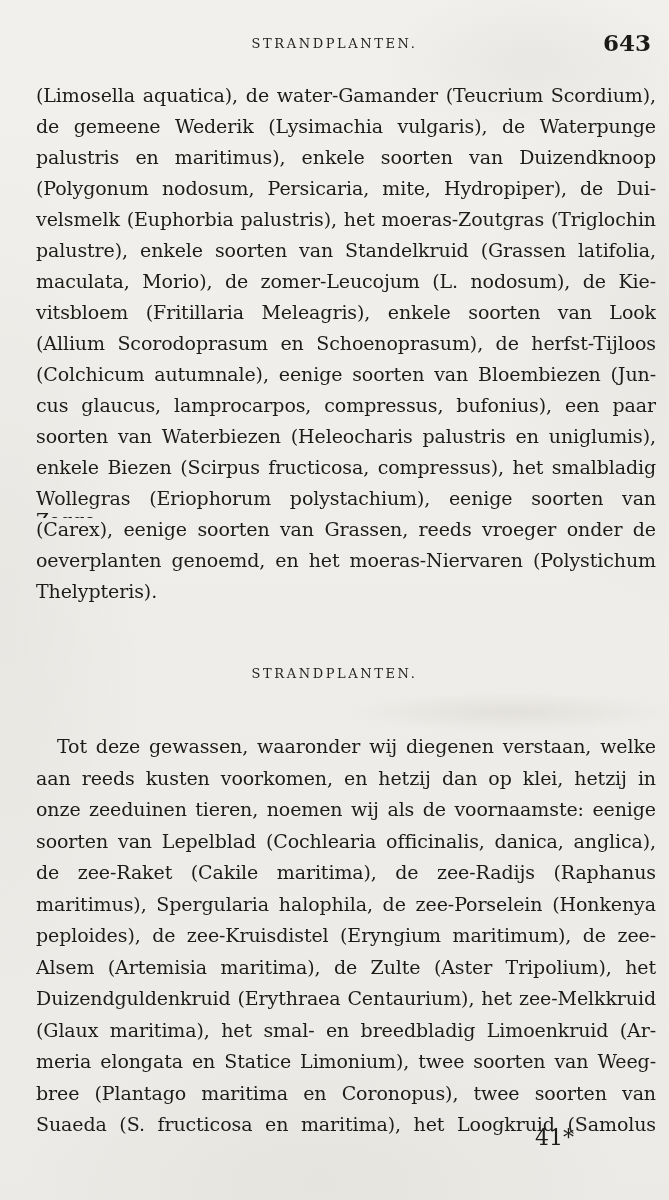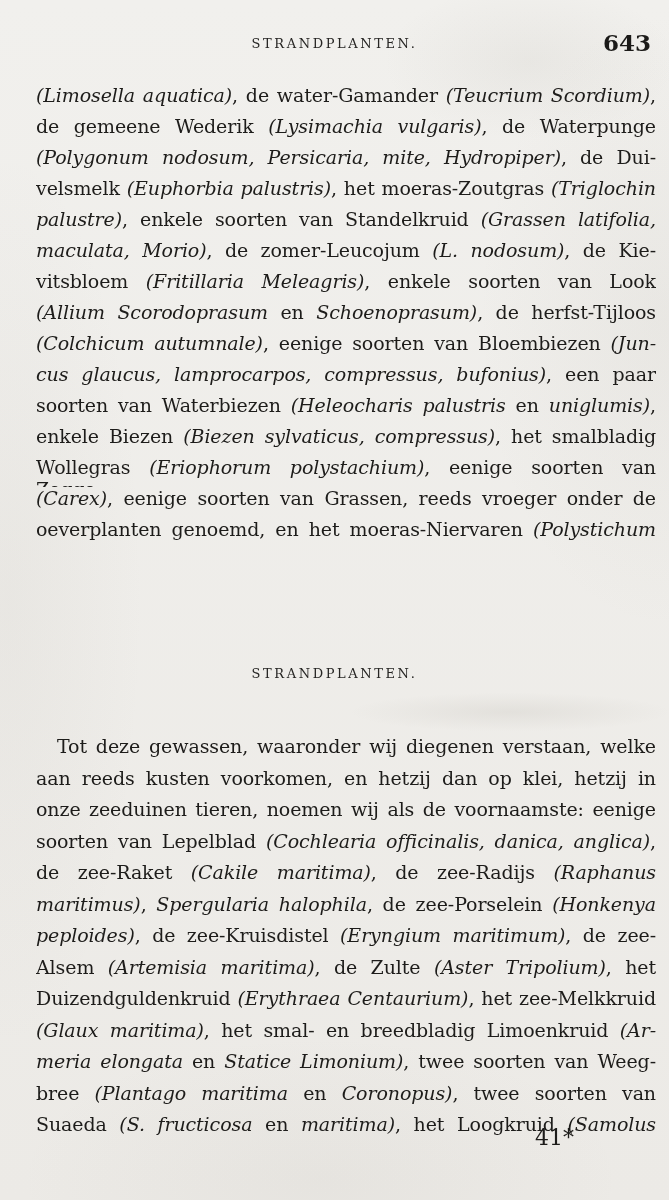--- a/index.html
+++ b/index.html
@@ -29,53 +29,55 @@
   #p2{top:735px;}
   .line{
     height:31px;overflow:hidden;
     font-size:19px;letter-spacing:-0.1px;
     text-align:justify;text-align-last:justify;
     box-sizing:border-box;
   }
   #p2 .line{height:31.5px;}
   .line.last{text-align-last:left;}
   .line.indent{padding-left:21px;}
-  .it{font-style:italic;}
+  .it{}
   .section-heading{
     position:absolute;top:666px;left:0;right:0;text-align:center;
     font-size:13px;letter-spacing:2.6px;color:#262523;
   }
   .signature{
     position:absolute;top:1125px;left:36px;width:620px;
     box-sizing:border-box;padding-right:82px;text-align:right;
     font-size:22px;color:#1d1c1a;
   }
 </style>
 </head>
 <body>
 
 <div class="running-head">STRANDPLANTEN.</div>
 <div class="page-number">643</div>
 
 <div class="para" id="p1">
     <div class="line"><span class="it">(Limosella aquatica)</span><span>, de water-Gamander </span><span class="it">(Teucrium Scordium)</span><span>,</span></div>
     <div class="line"><span>de gemeene Wederik </span><span class="it">(Lysimachia vulgaris)</span><span>, de Waterpunge</span></div>
+    <div class="line"><span class="it">palustris</span><span> en </span><span class="it">maritimus)</span><span>, enkele soorten van Duizendknoop</span></div>
     <div class="line"><span class="it">(Polygonum nodosum, Persicaria, mite, Hydropiper)</span><span>, de Dui-</span></div>
     <div class="line"><span>velsmelk </span><span class="it">(Euphorbia palustris)</span><span>, het moeras-Zoutgras </span><span class="it">(Triglochin</span></div>
     <div class="line"><span class="it">palustre)</span><span>, enkele soorten van Standelkruid </span><span class="it">(Grassen latifolia,</span></div>
     <div class="line"><span class="it">maculata, Morio)</span><span>, de zomer-Leucojum </span><span class="it">(L. nodosum)</span><span>, de Kie-</span></div>
     <div class="line"><span>vitsbloem </span><span class="it">(Fritillaria Meleagris)</span><span>, enkele soorten van Look</span></div>
     <div class="line"><span class="it">(Allium Scorodoprasum</span><span> en </span><span class="it">Schoenoprasum)</span><span>, de herfst-Tijloos</span></div>
     <div class="line"><span class="it">(Colchicum autumnale)</span><span>, eenige soorten van Bloembiezen </span><span class="it">(Jun-</span></div>
     <div class="line"><span class="it">cus glaucus, lamprocarpos, compressus, bufonius)</span><span>, een paar</span></div>
     <div class="line"><span>soorten van Waterbiezen </span><span class="it">(Heleocharis palustris</span><span> en </span><span class="it">uniglumis)</span><span>,</span></div>
-    <div class="line"><span>enkele Biezen </span><span class="it">(Biezen sylvaticus, compressus)</span><span>, het smalbladig</span></div>
+    <div class="line"><span>enkele Biezen </span><span class="it">(Scirpus fructicosa, compressus)</span><span>, het smalbladig</span></div>
     <div class="line"><span>Wollegras </span><span class="it">(Eriophorum polystachium)</span><span>, eenige soorten van Zegge</span></div>
     <div class="line"><span class="it">(Carex)</span><span>, eenige soorten van Grassen, reeds vroeger onder de</span></div>
     <div class="line"><span>oeverplanten genoemd, en het moeras-Niervaren </span><span class="it">(Polystichum</span></div>
+    <div class="line last"><span class="it">Thelypteris).</span></div>
   </div>
 
 <div class="section-heading">STRANDPLANTEN.</div>
 
 <div class="para" id="p2">
     <div class="line indent"><span>Tot deze gewassen, waaronder wij diegenen verstaan, welke</span></div>
     <div class="line"><span>aan reeds kusten voorkomen, en hetzij dan op klei, hetzij in</span></div>
     <div class="line"><span>onze zeeduinen tieren, noemen wij als de voornaamste: eenige</span></div>
     <div class="line"><span>soorten van Lepelblad </span><span class="it">(Cochlearia officinalis, danica, anglica)</span><span>,</span></div>
     <div class="line"><span>de zee-Raket </span><span class="it">(Cakile maritima)</span><span>, de zee-Radijs </span><span class="it">(Raphanus</span></div>

